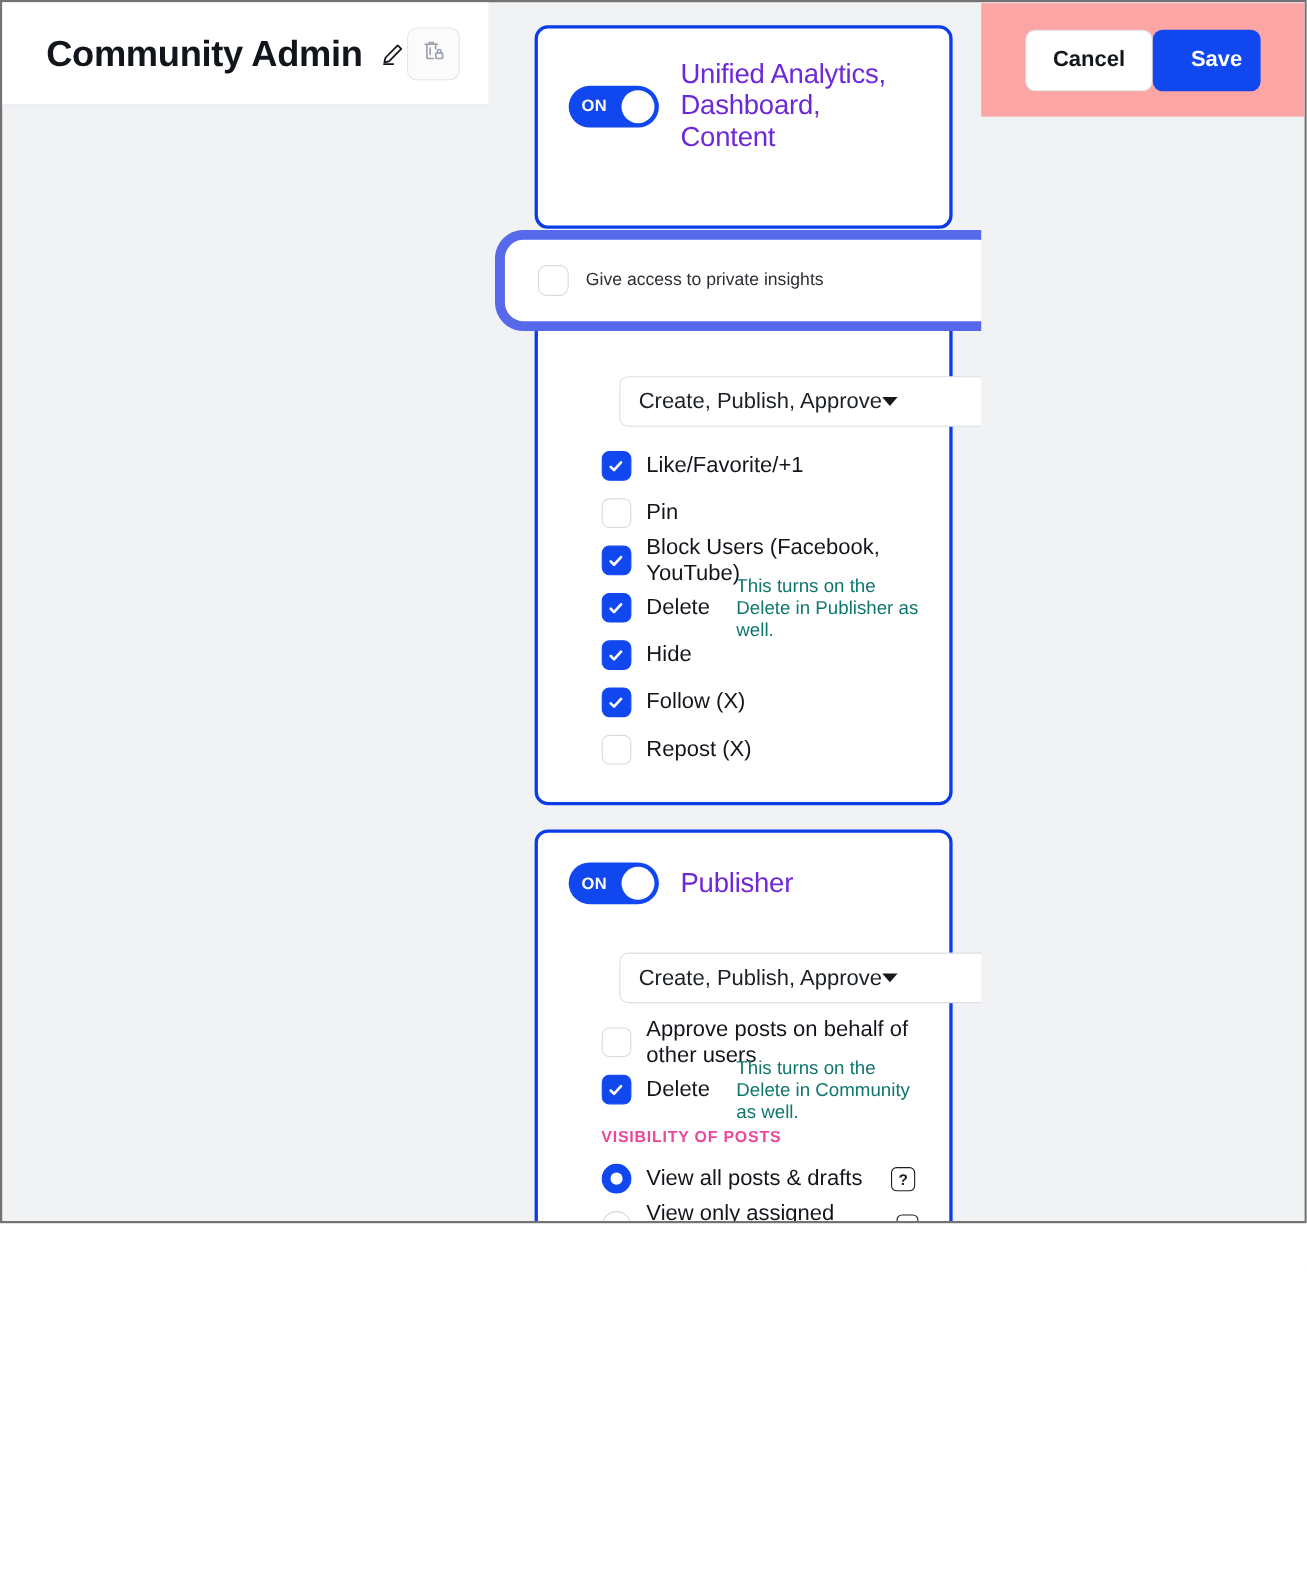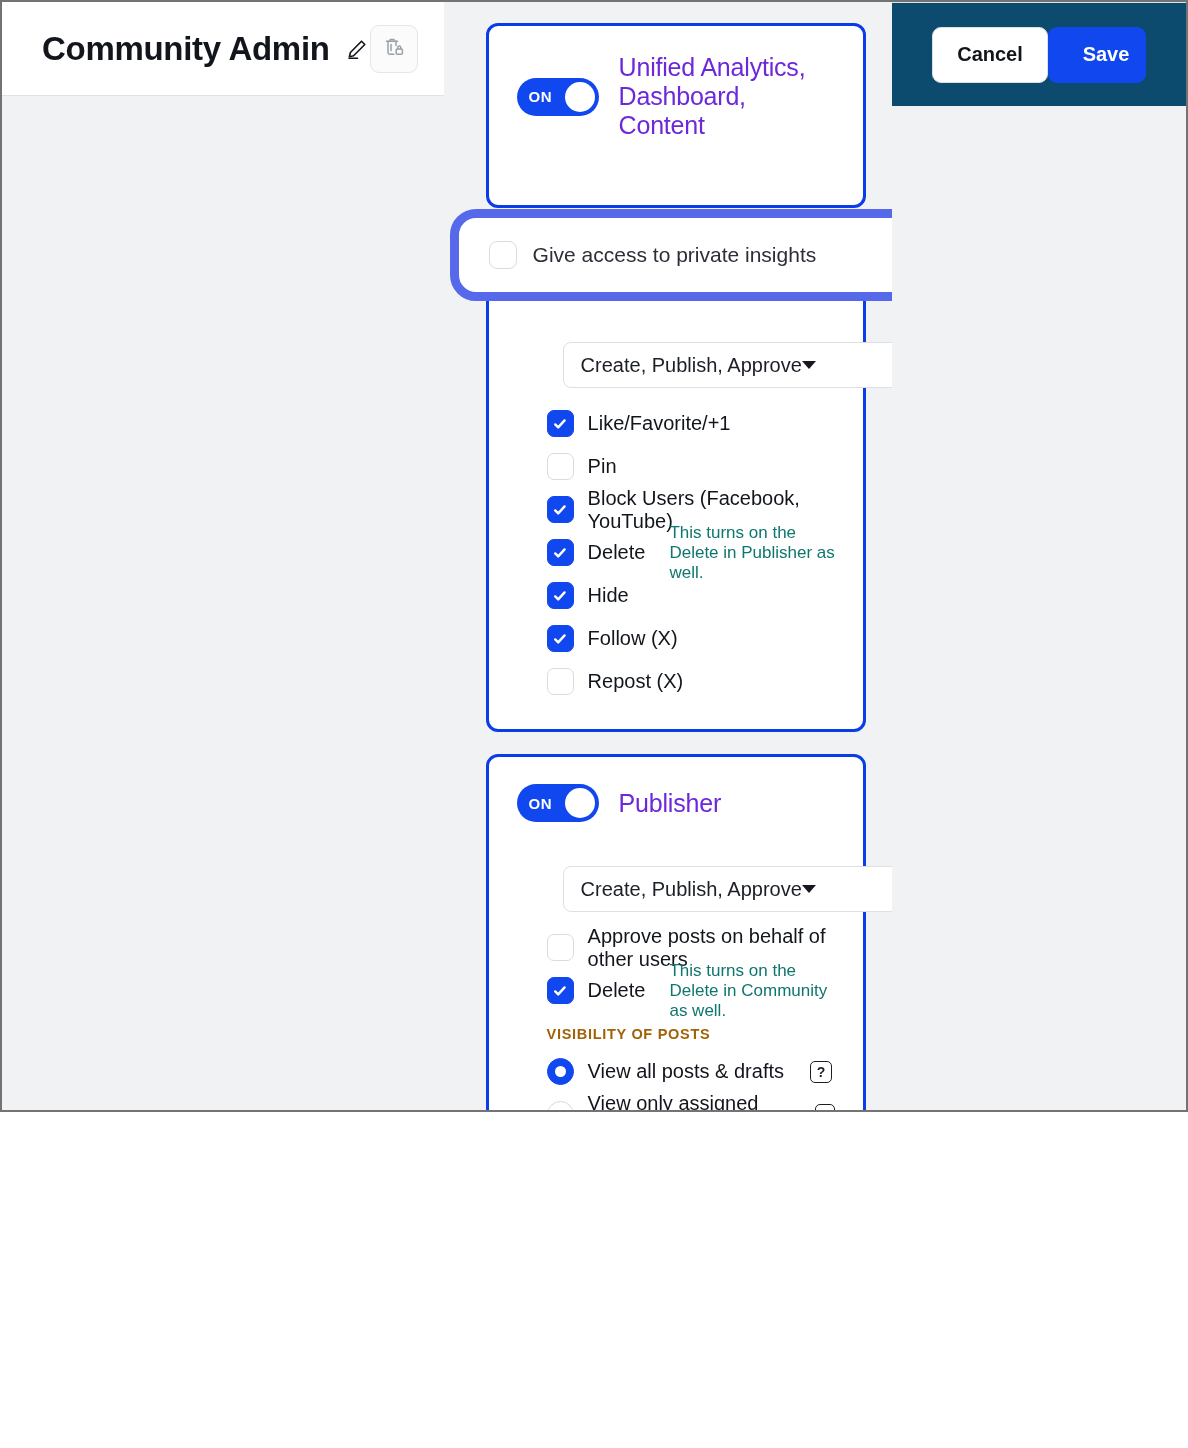--- a/index.html
+++ b/index.html
@@ -188,21 +188,21 @@
   .opt-hint {
     font-size: 17px;
     color: #0f766e;
     margin-left: 10px;
   }
 
   
   .section-label {
     font-size: 14.5px;
     font-weight: 700;
-    color: #a16207;
+    color: #ec4899;
     letter-spacing: 0.7px;
     margin: 14px 0 8px 30px;
   }
   .radio {
     width: 27px;
     height: 27px;
     border-radius: 50%;
     box-sizing: border-box;
     flex: 0 0 auto;
     display: flex;
@@ -242,30 +242,30 @@
     background: #ffffff;
     box-sizing: border-box;
     display: flex;
     align-items: center;
     padding-left: 30px;
     z-index: 5;
   }
   .annotation .cb { width: 28px; height: 28px; border-radius: 8px; }
   .annotation .opt-label {
     margin-left: 16px;
-    font-size: 21px;
+    font-size: 16px;
     color: #2b2f36;
     filter: blur(0.35px);
   }
 
   
   .footer {
     flex: 0 0 auto;
     height: 104px;
-    background: #0c4a6e;
+    background: #fca5a5;
     border-top: 1px solid #dfe3e8;
     display: flex;
     align-items: center;
     justify-content: space-between;
     padding: 0 40px;
     box-sizing: border-box;
   }
   .btn-cancel {
     min-width: 116px;
     height: 56px;

